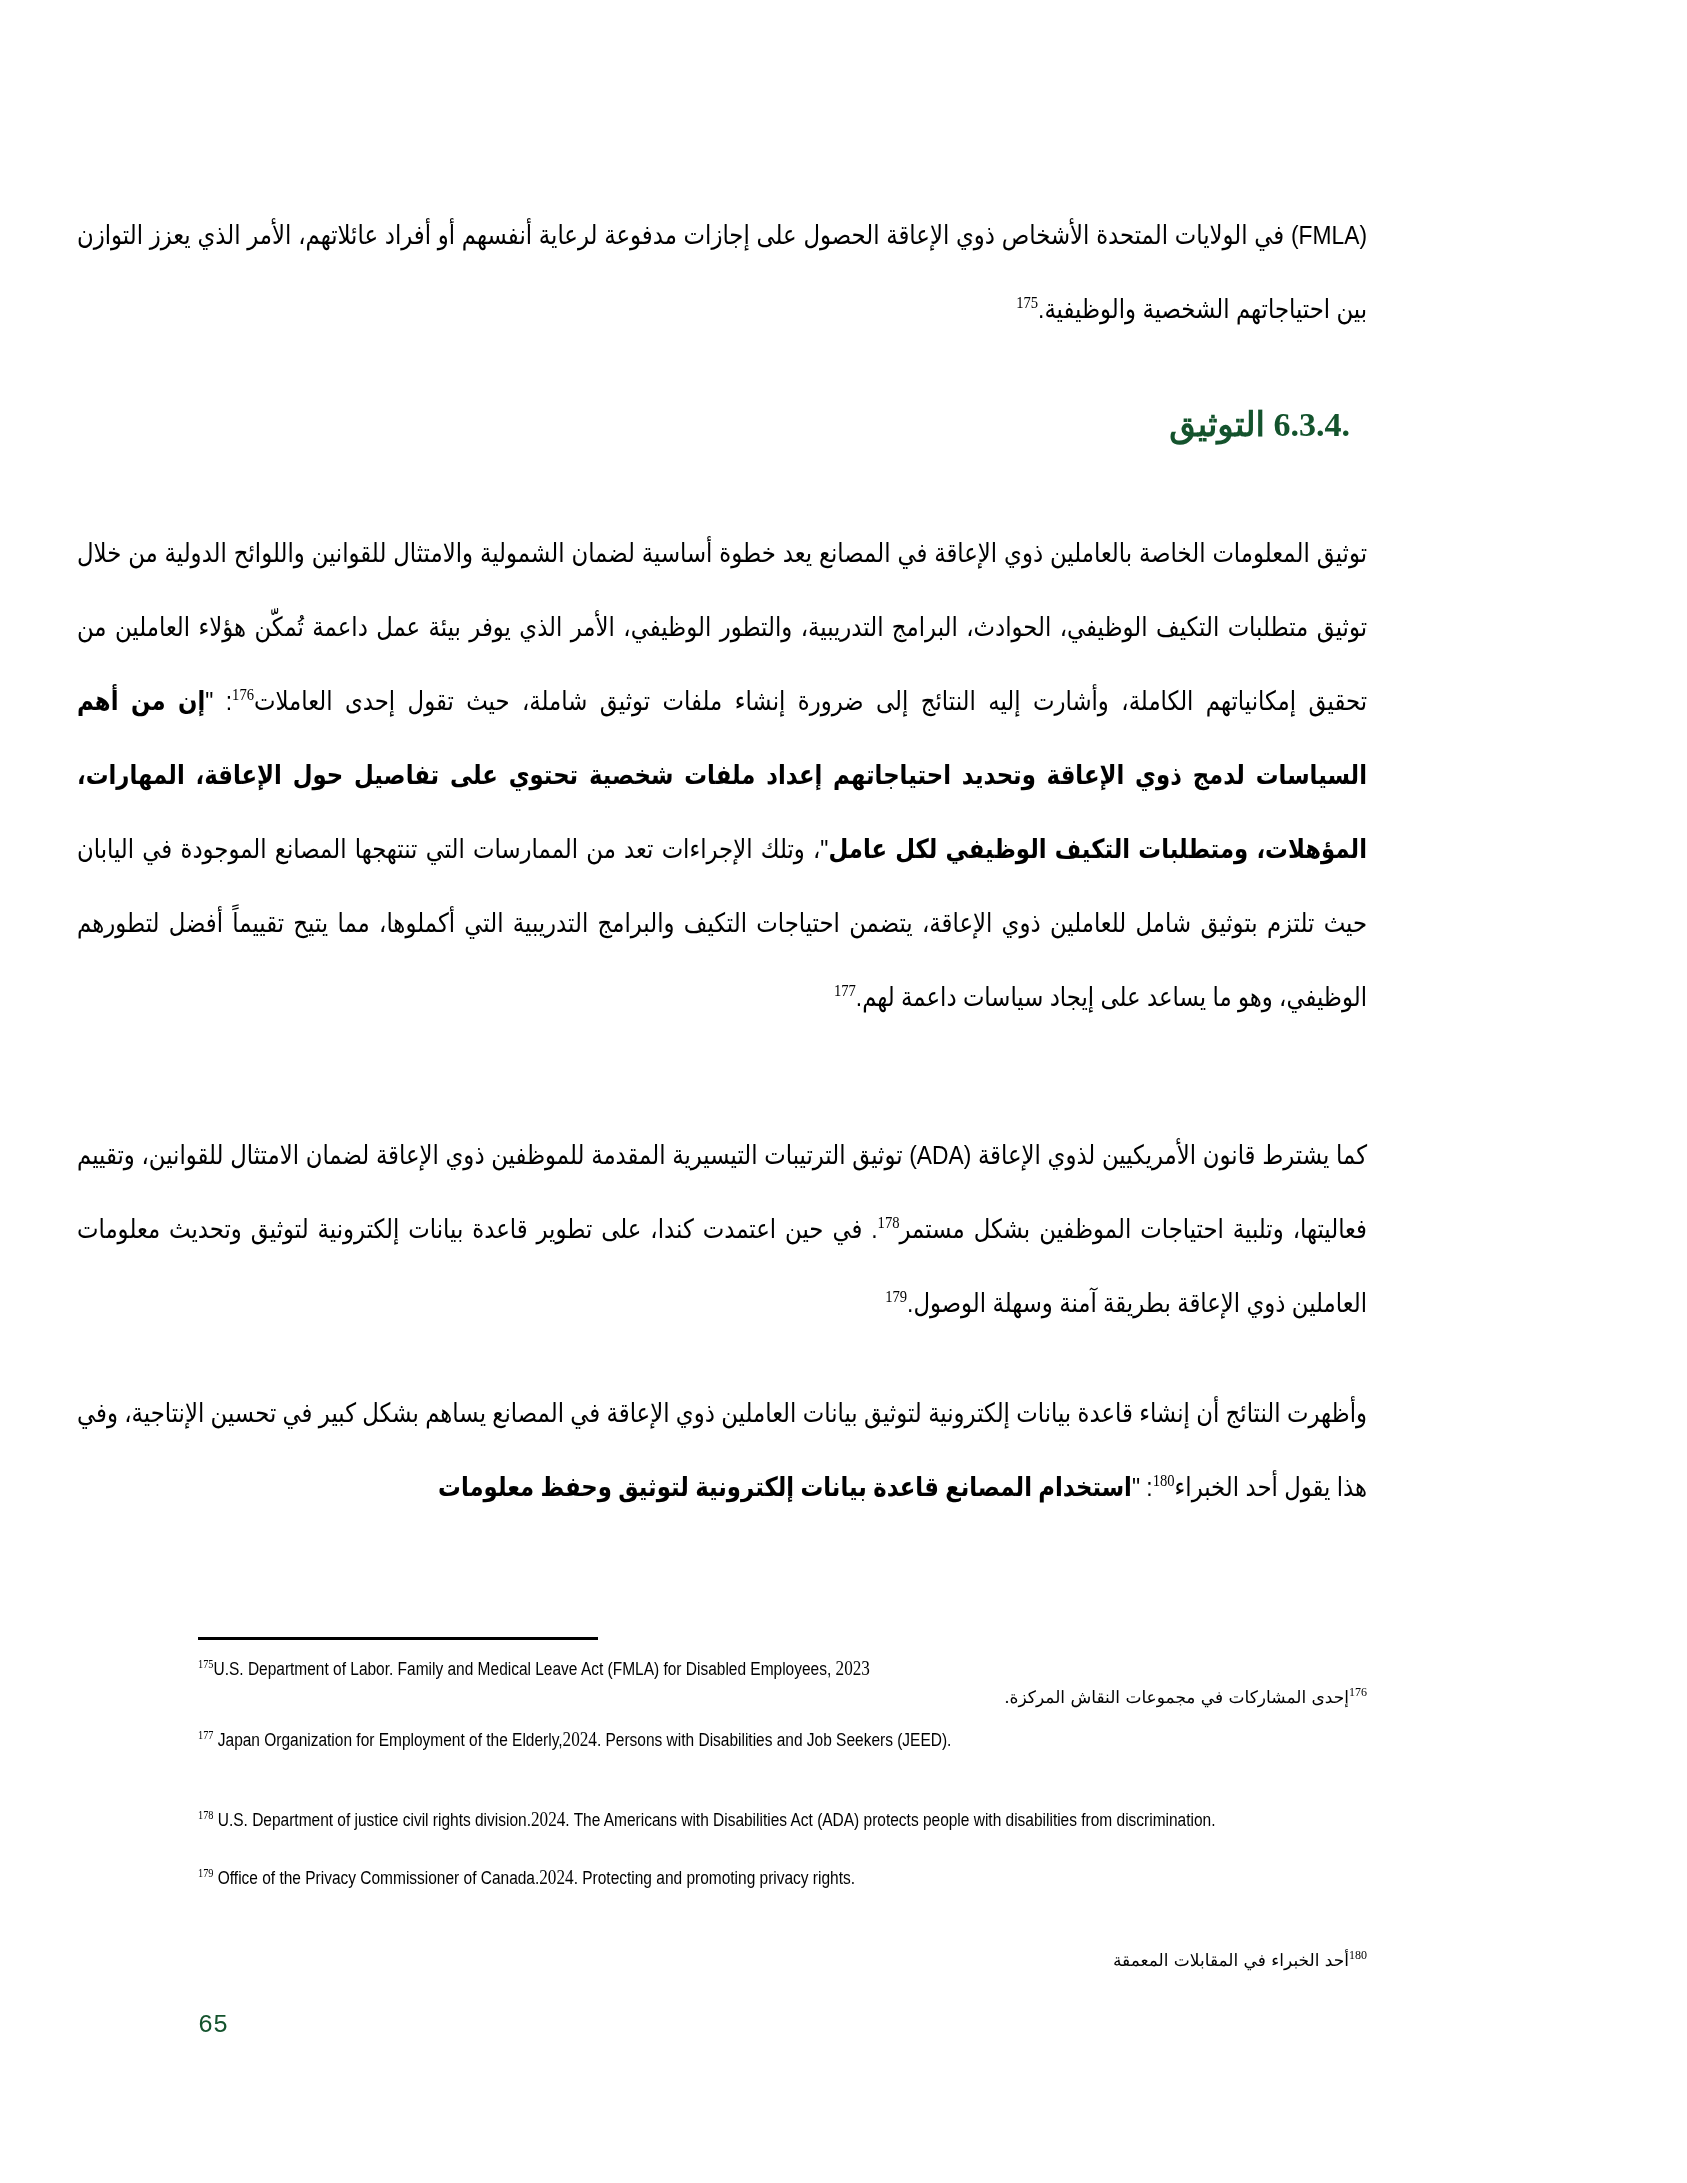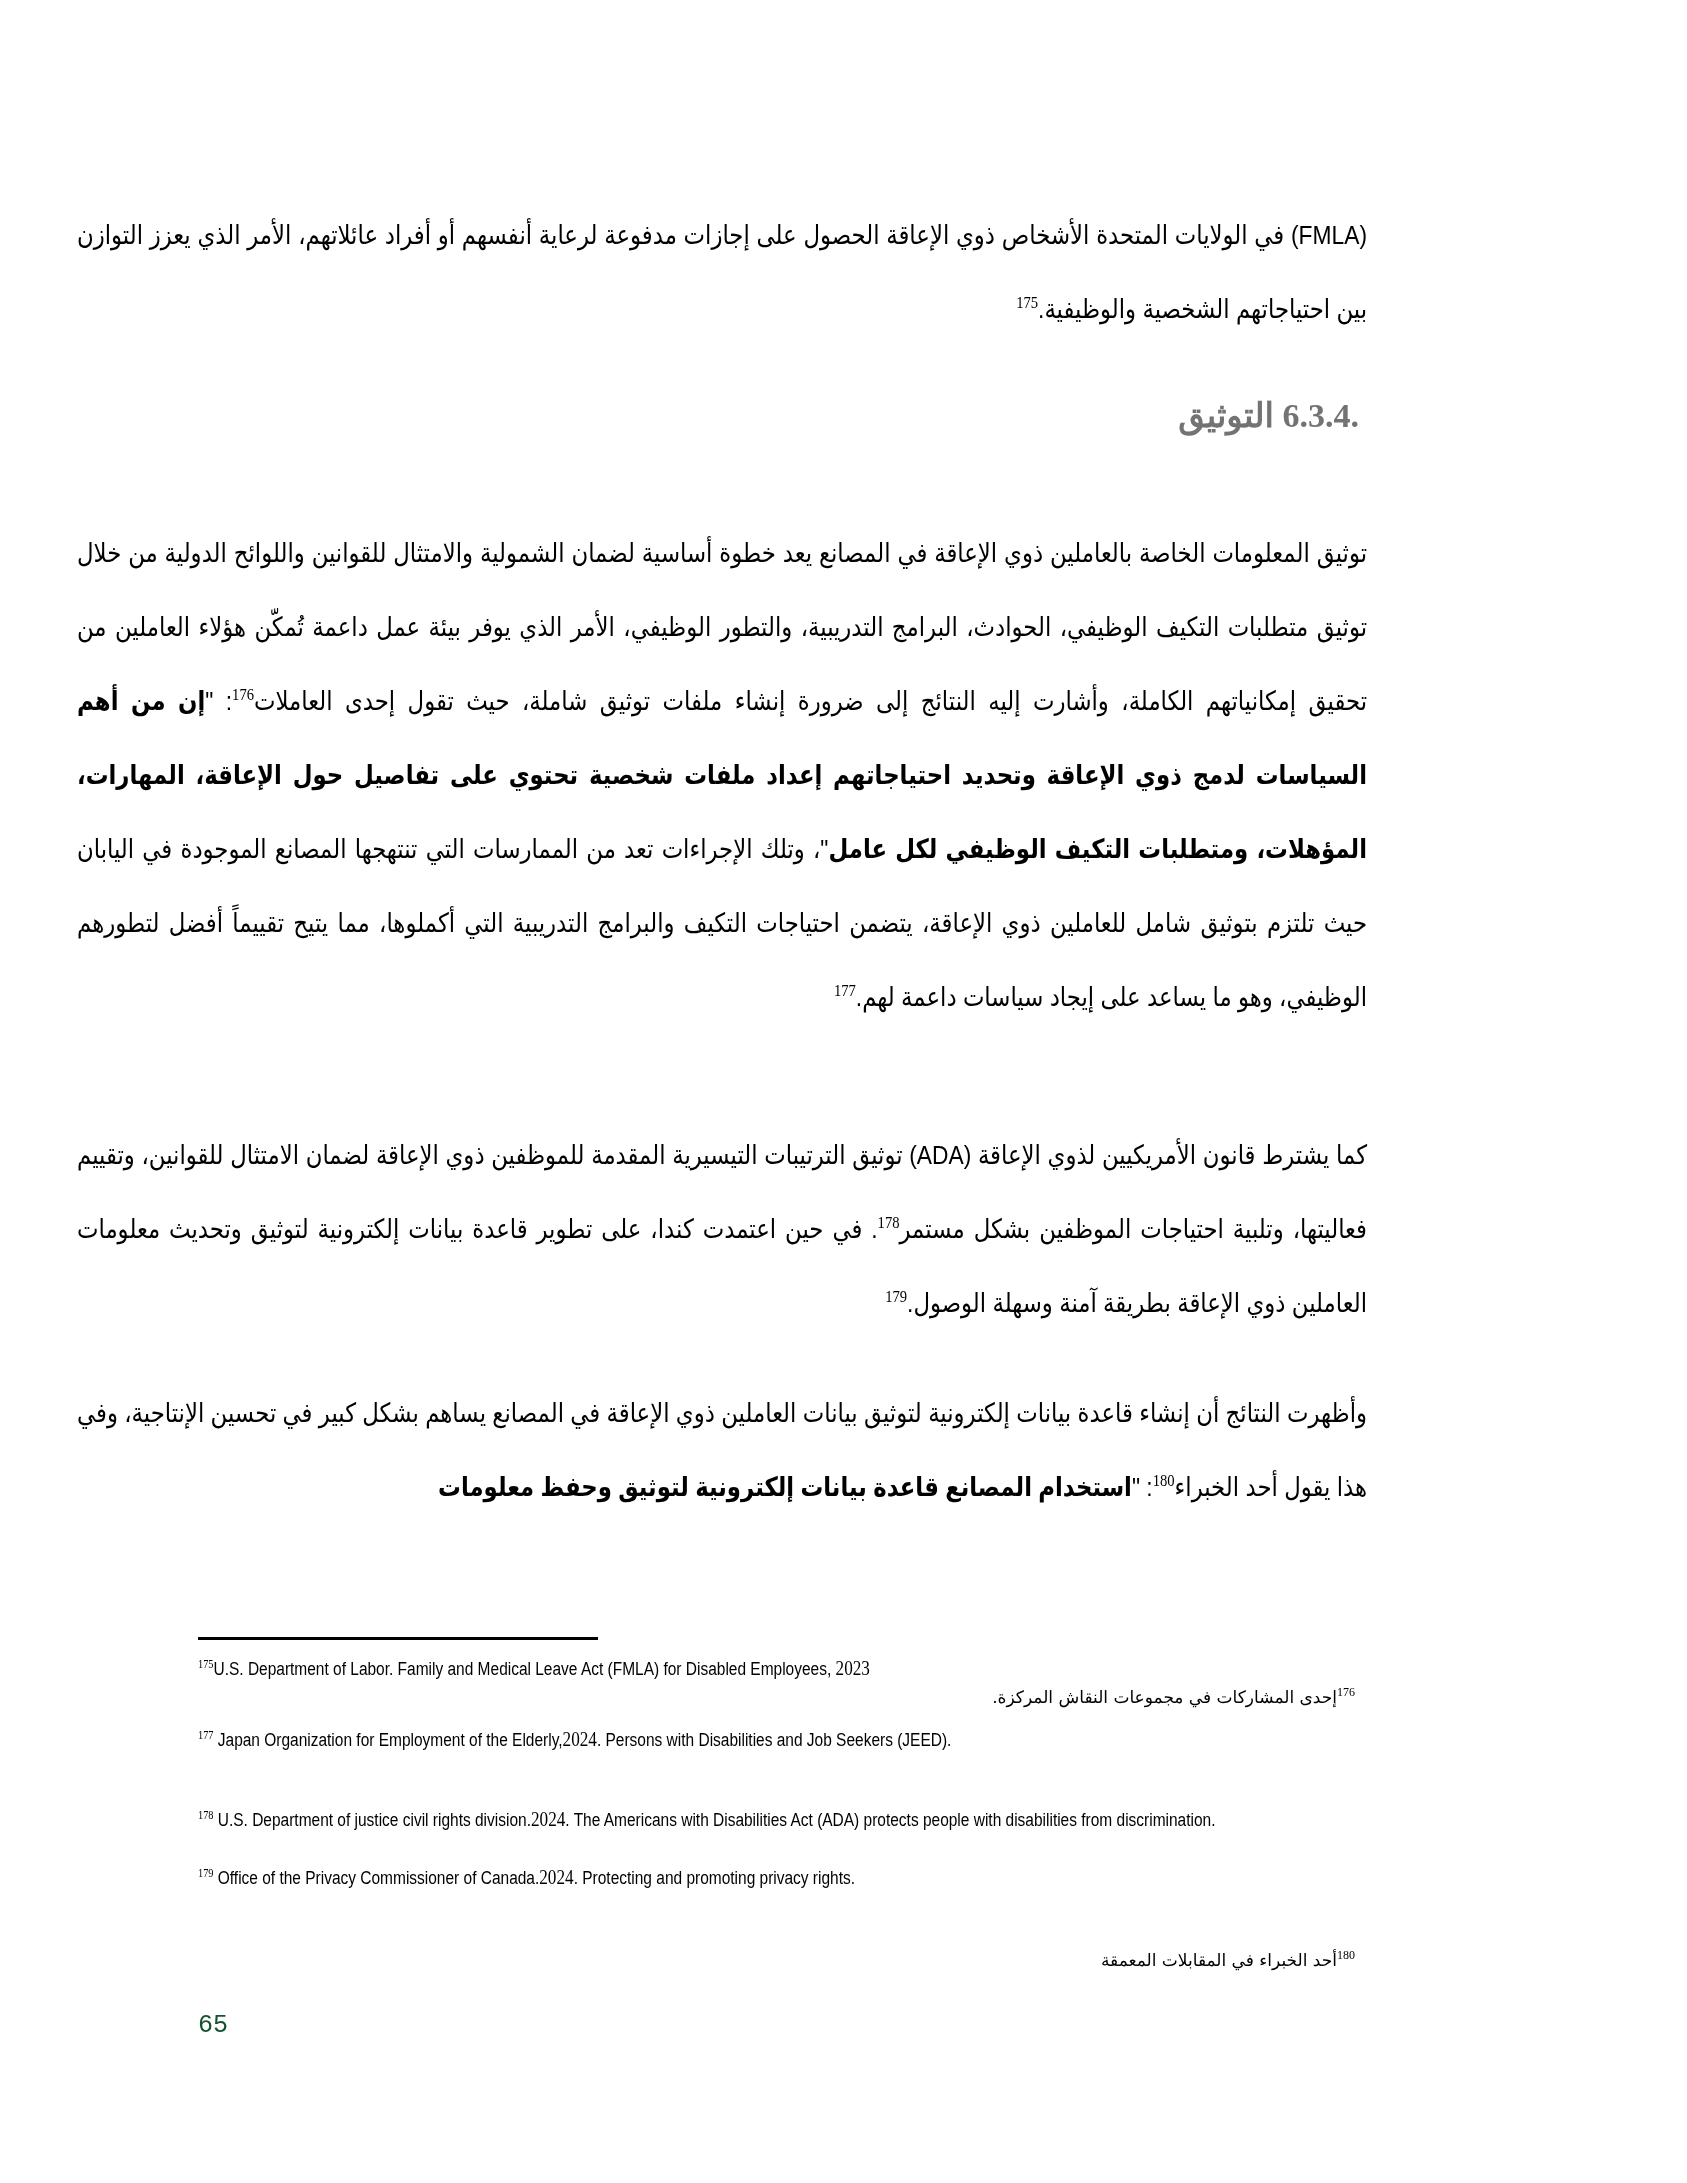--- a/index.html
+++ b/index.html
@@ -76,21 +76,21 @@
       font-size: 18px;
       white-space: nowrap;
     }
     .fn.ltr-fn {
       left: 198px;
       direction: ltr;
       transform: scaleX(0.86);
       transform-origin: left top;
     }
     .fn.rtl-fn {
-      right: 210px;
+      right: 198px;
       direction: rtl;
       font-family: "DejaVu Serif", "Liberation Serif", serif;
       font-size: 17px;
       margin-left: 43px;
     }
     .fn .fn-num {
       font-family: "Liberation Serif", "DejaVu Serif", serif;
       font-size: 12px;
       vertical-align: super;
       line-height: 0;
@@ -118,21 +118,21 @@
 </head>
 <body>
 
 <div class="page">
 
   <p id="p-intro" class="body-text para-last-line-fix" style="margin:0;">
     <span>(FMLA) في الولايات المتحدة الأشخاص ذوي الإعاقة الحصول على إجازات مدفوعة لرعاية أنفسهم أو أفراد عائلاتهم، الأمر</span>
     <span>الذي يعزز التوازن بين احتياجاتهم الشخصية والوظيفية.</span><sup class="sup">175</sup>
   </p>
 
-  <h2 id="section-heading" style="margin: 8px; color: #737373;">
+  <h2 id="section-heading" style="margin: 17px; color: #14532d;">
     <span>.6.3.4</span>
     <span>التوثيق</span>
   </h2>
 
   <p id="p-1" class="body-text para-last-line-fix" style="margin:0;">
     <span>توثيق المعلومات الخاصة بالعاملين ذوي الإعاقة في المصانع يعد خطوة أساسية لضمان الشمولية والامتثال للقوانين واللوائح الدولية من خلال توثيق متطلبات التكيف الوظيفي، الحوادث، البرامج التدريبية، والتطور الوظيفي، الأمر الذي يوفر بيئة عمل داعمة تُمكّن هؤلاء العاملين من تحقيق إمكانياتهم الكاملة، وأشارت إليه النتائج إلى ضرورة إنشاء ملفات توثيق شاملة، حيث تقول إحدى العاملات</span><sup class="sup">176</sup><span>: "</span><span class="bold">إن من أهم السياسات لدمج ذوي الإعاقة وتحديد احتياجاتهم إعداد ملفات شخصية تحتوي على تفاصيل حول الإعاقة، المهارات، المؤهلات، ومتطلبات التكيف الوظيفي لكل عامل</span><span>"، وتلك الإجراءات تعد من الممارسات التي تنتهجها المصانع الموجودة في اليابان حيث تلتزم بتوثيق شامل للعاملين ذوي الإعاقة، يتضمن احتياجات التكيف والبرامج التدريبية التي أكملوها، مما يتيح تقييماً أفضل لتطورهم الوظيفي، وهو ما يساعد على إيجاد سياسات داعمة لهم.</span><sup class="sup">177</sup>
   </p>
 
   <p id="p-2" class="body-text para-last-line-fix" style="margin:0;">
     <span>كما يشترط قانون الأمريكيين لذوي الإعاقة (ADA) توثيق الترتيبات التيسيرية المقدمة للموظفين ذوي الإعاقة لضمان الامتثال للقوانين، وتقييم فعاليتها، وتلبية احتياجات الموظفين بشكل مستمر</span><sup class="sup">178</sup><span>. في حين اعتمدت كندا، على تطوير قاعدة بيانات إلكترونية لتوثيق وتحديث معلومات العاملين ذوي الإعاقة بطريقة آمنة وسهلة الوصول.</span><sup class="sup">179</sup>

